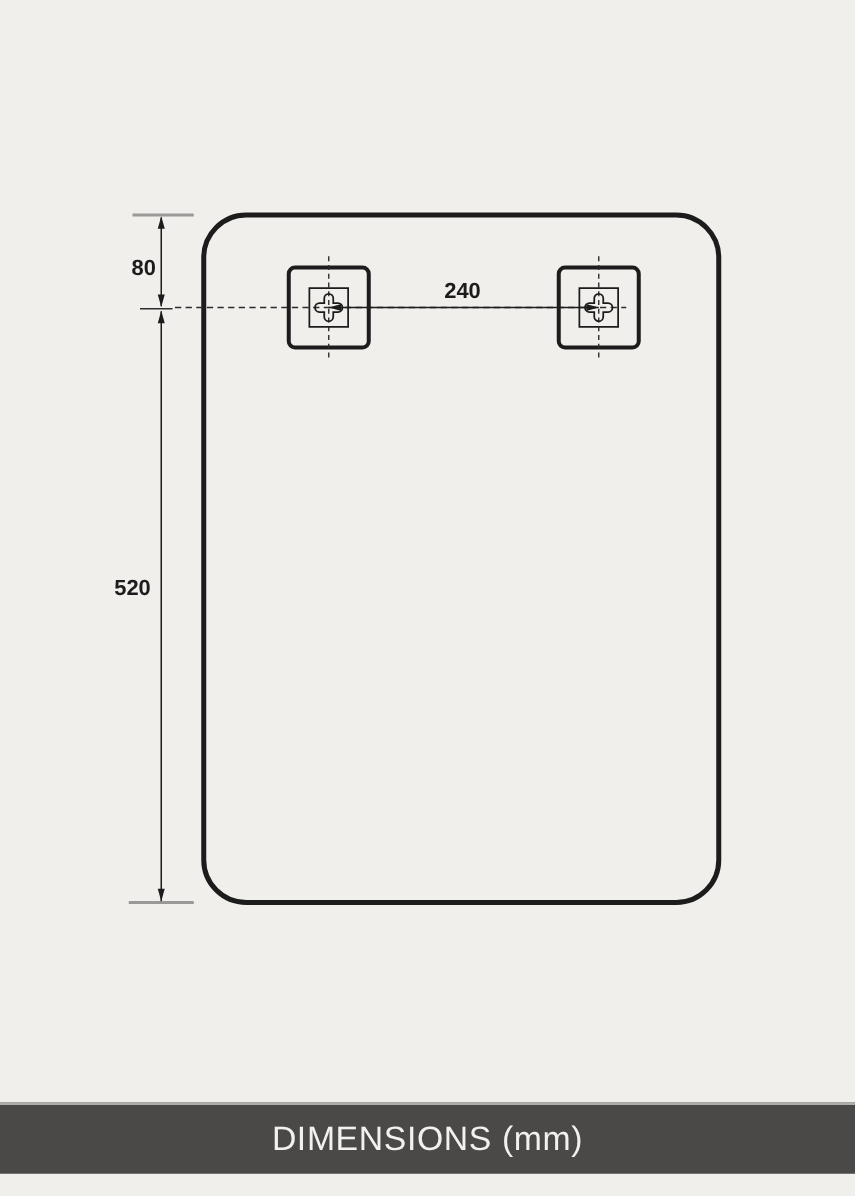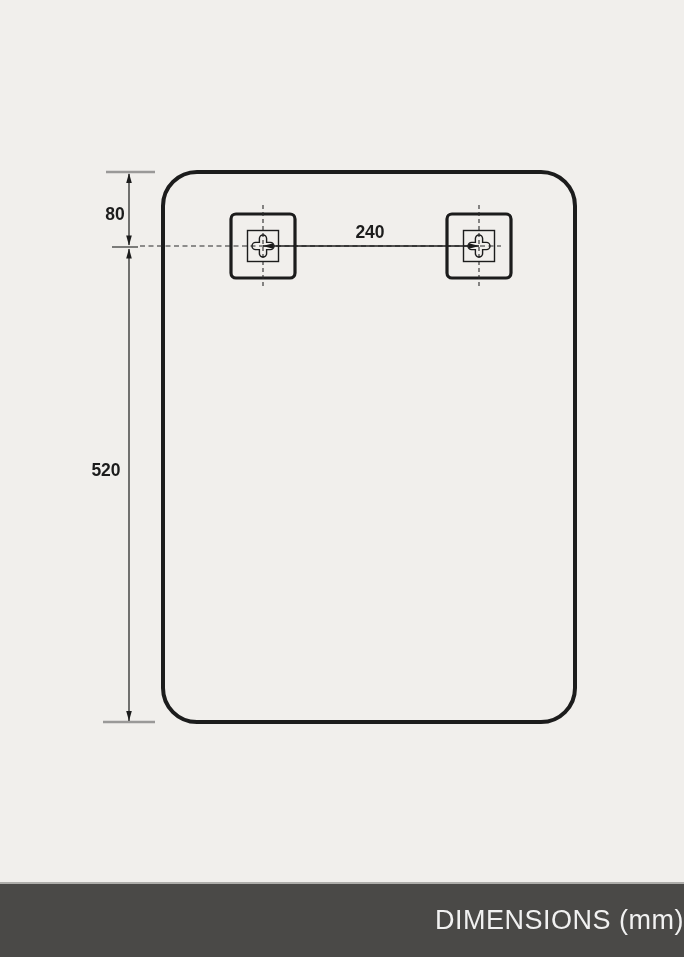--- a/index.html
+++ b/index.html
@@ -22,27 +22,27 @@
     font-family: "Liberation Sans", sans-serif;
     font-size: 17.5px;
     font-weight: bold;
     fill: #1c1c1c;
   }
   .footer-bar {
     position: absolute;
     left: 0;
     top: 882px;
     width: 684px;
-    height: 75px;
+    height: 57px;
     background: #4a4947;
     border-top: 2px solid #aeadaa;
     box-sizing: border-box;
     display: flex;
     align-items: center;
-    justify-content: flex-end;
+    justify-content: center;
   }
   .footer-title {
     color: #f1f1f1;
     font-size: 27px;
     font-weight: normal;
     letter-spacing: 0.5px;
     font-family: "Liberation Sans", sans-serif;
   }
 </style>
 </head>

